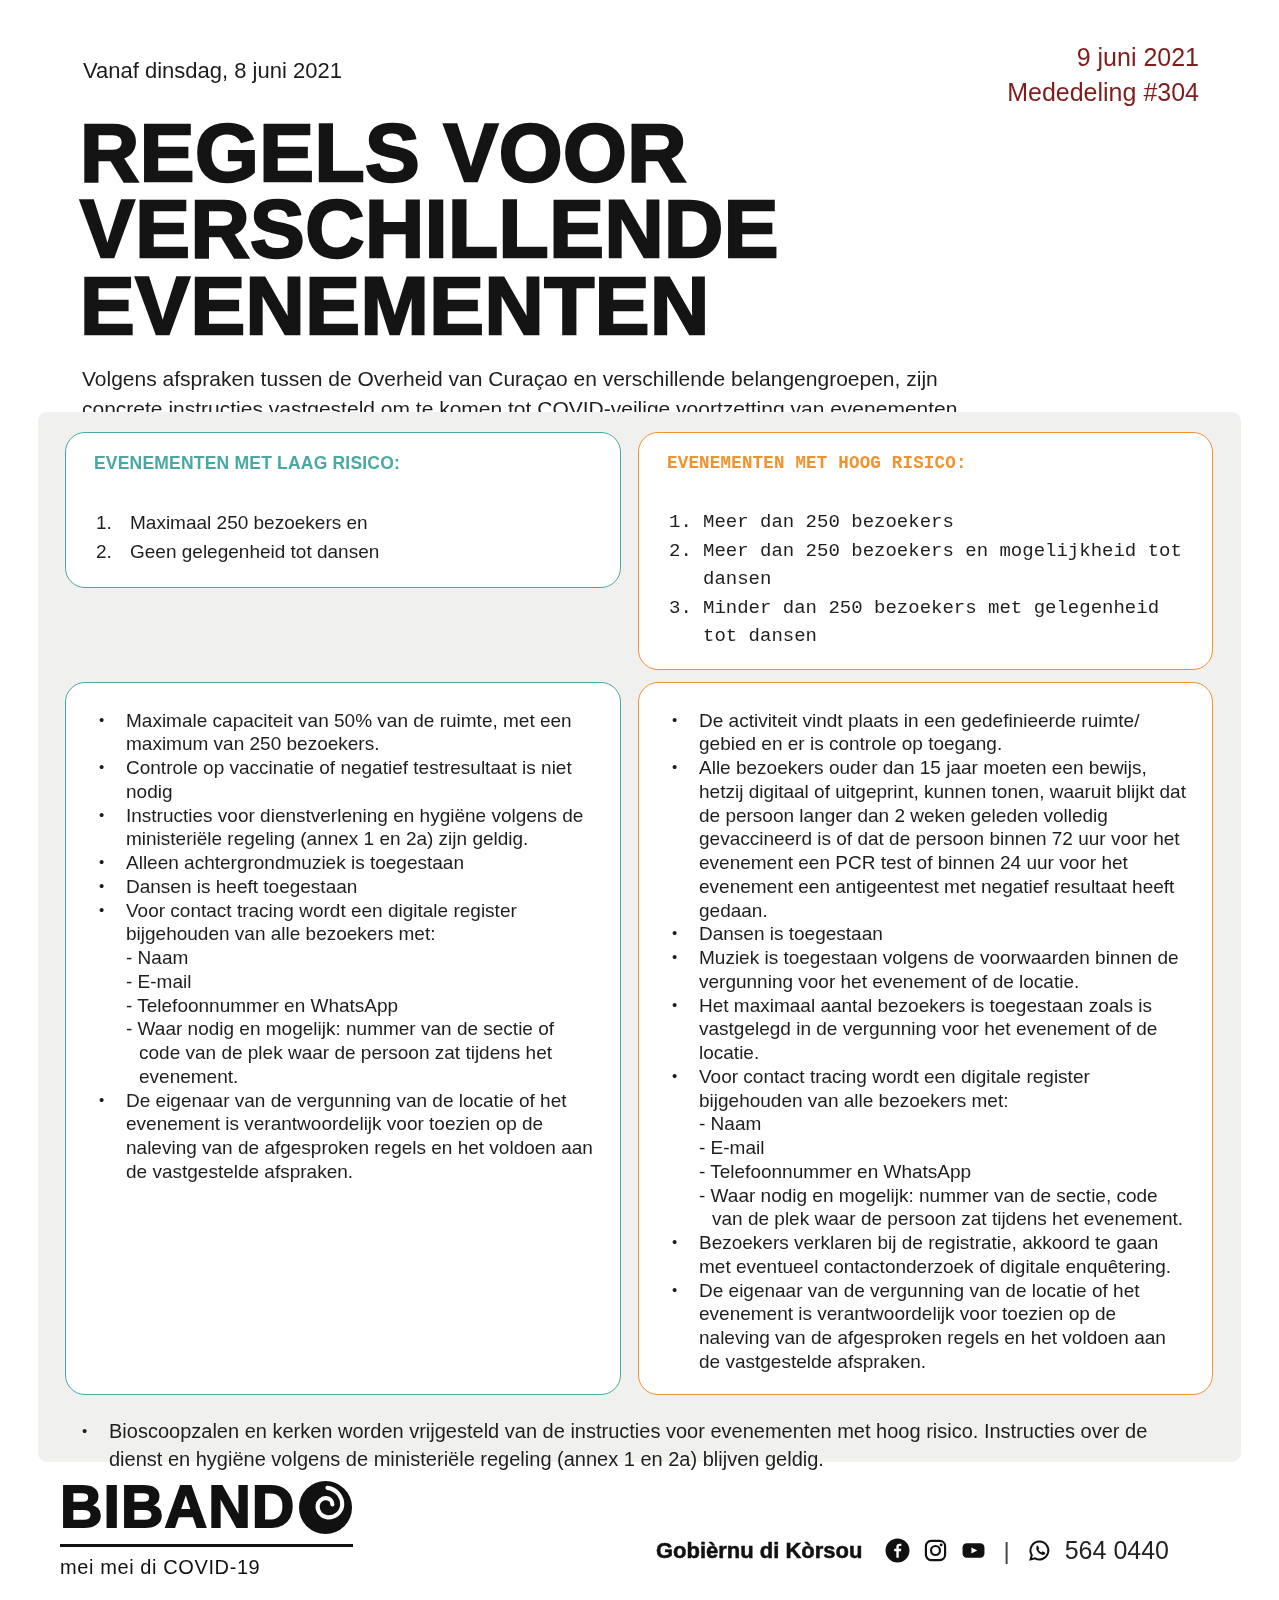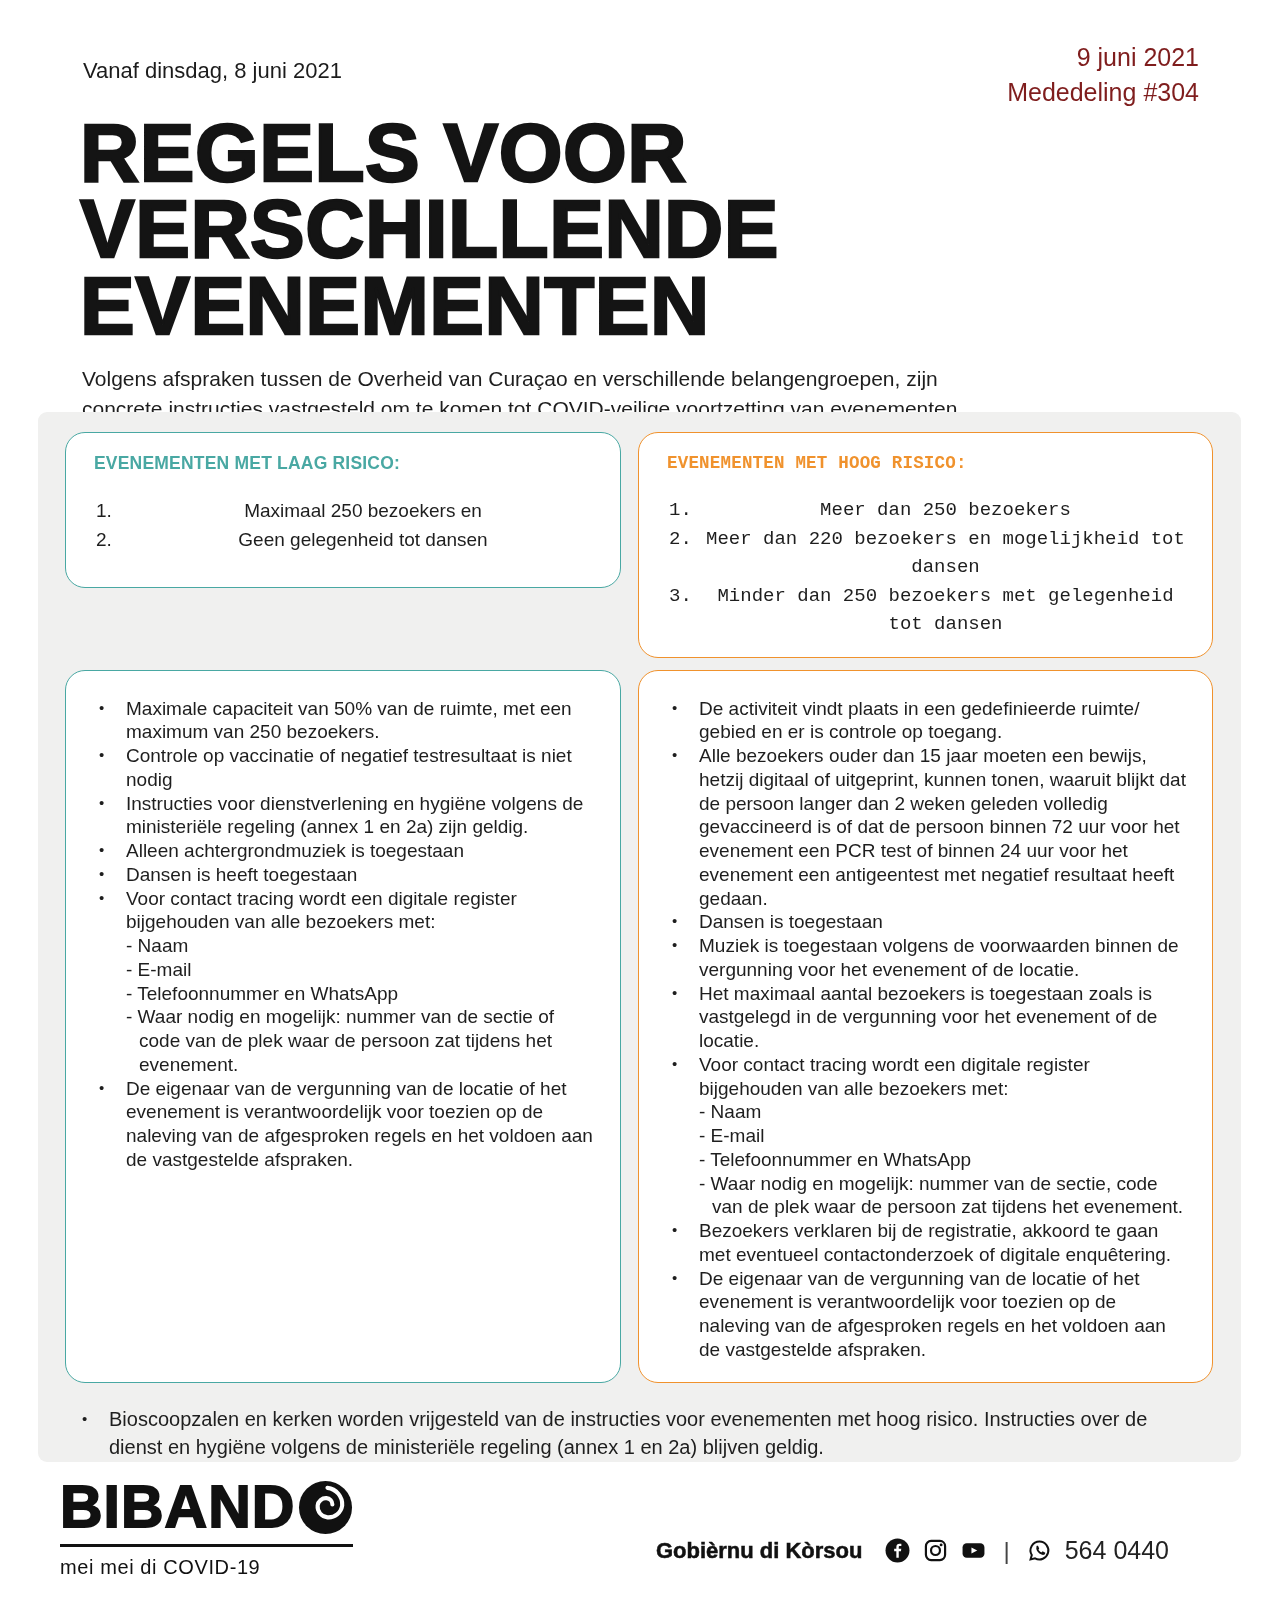--- a/index.html
+++ b/index.html
@@ -50,21 +50,21 @@
   .card.orange { border:1.6px solid #F0922D; }
   .card h2 { font-size:17.5px; letter-spacing:0.2px; }
   .card.teal h2   { color:#49A8A3; }
   .card.orange h2 { color:#F0922D; }
   .card.c1-left  { min-height:156px; }
   .card.c1-right { min-height:170px;font-family:Liberation Mono, monospace; }
 
   .row2 { margin-top:12px; align-items:stretch; }
   .row2 .card { min-height:713px; }
 
-  ol.criteria { list-style:none; counter-reset:item; margin-top:23px;text-align:center; }
+  ol.criteria { list-style:none; counter-reset:item; margin-top:35px; }
   ol.criteria li {
     counter-increment:item; position:relative;
     padding-left:36px; font-size:19px; line-height:1.5; color:#1e1e1e;
   }
   ol.criteria li::before { content:counter(item) "."; position:absolute; left:2px; }
 
   ul.rules-list { list-style:none; margin-top:6px; }
   ul.rules-list li {
     position:relative; padding-left:32px;
     font-size:19px; line-height:1.25; color:#1e1e1e;
@@ -131,21 +131,21 @@
 
         <li>Maximaal 250 bezoekers en</li>
             <li>Geen gelegenheid tot dansen</li>
           </ol>
       </div>
       <div class="card orange wide c1-right">
         <h2>EVENEMENTEN MET HOOG RISICO:</h2>
         <ol class="criteria">
 
         <li>Meer dan 250 bezoekers</li>
-            <li>Meer dan 220 bezoekers en mogelijkheid tot dansen</li>
+            <li>Meer dan 250 bezoekers en mogelijkheid tot dansen</li>
             <li>Minder dan 250 bezoekers met gelegenheid tot dansen</li>
           </ol>
       </div>
     </div>
 
     <div class="row row2">
       <div class="card teal">
         <ul class="rules-list">
 
             <li>

